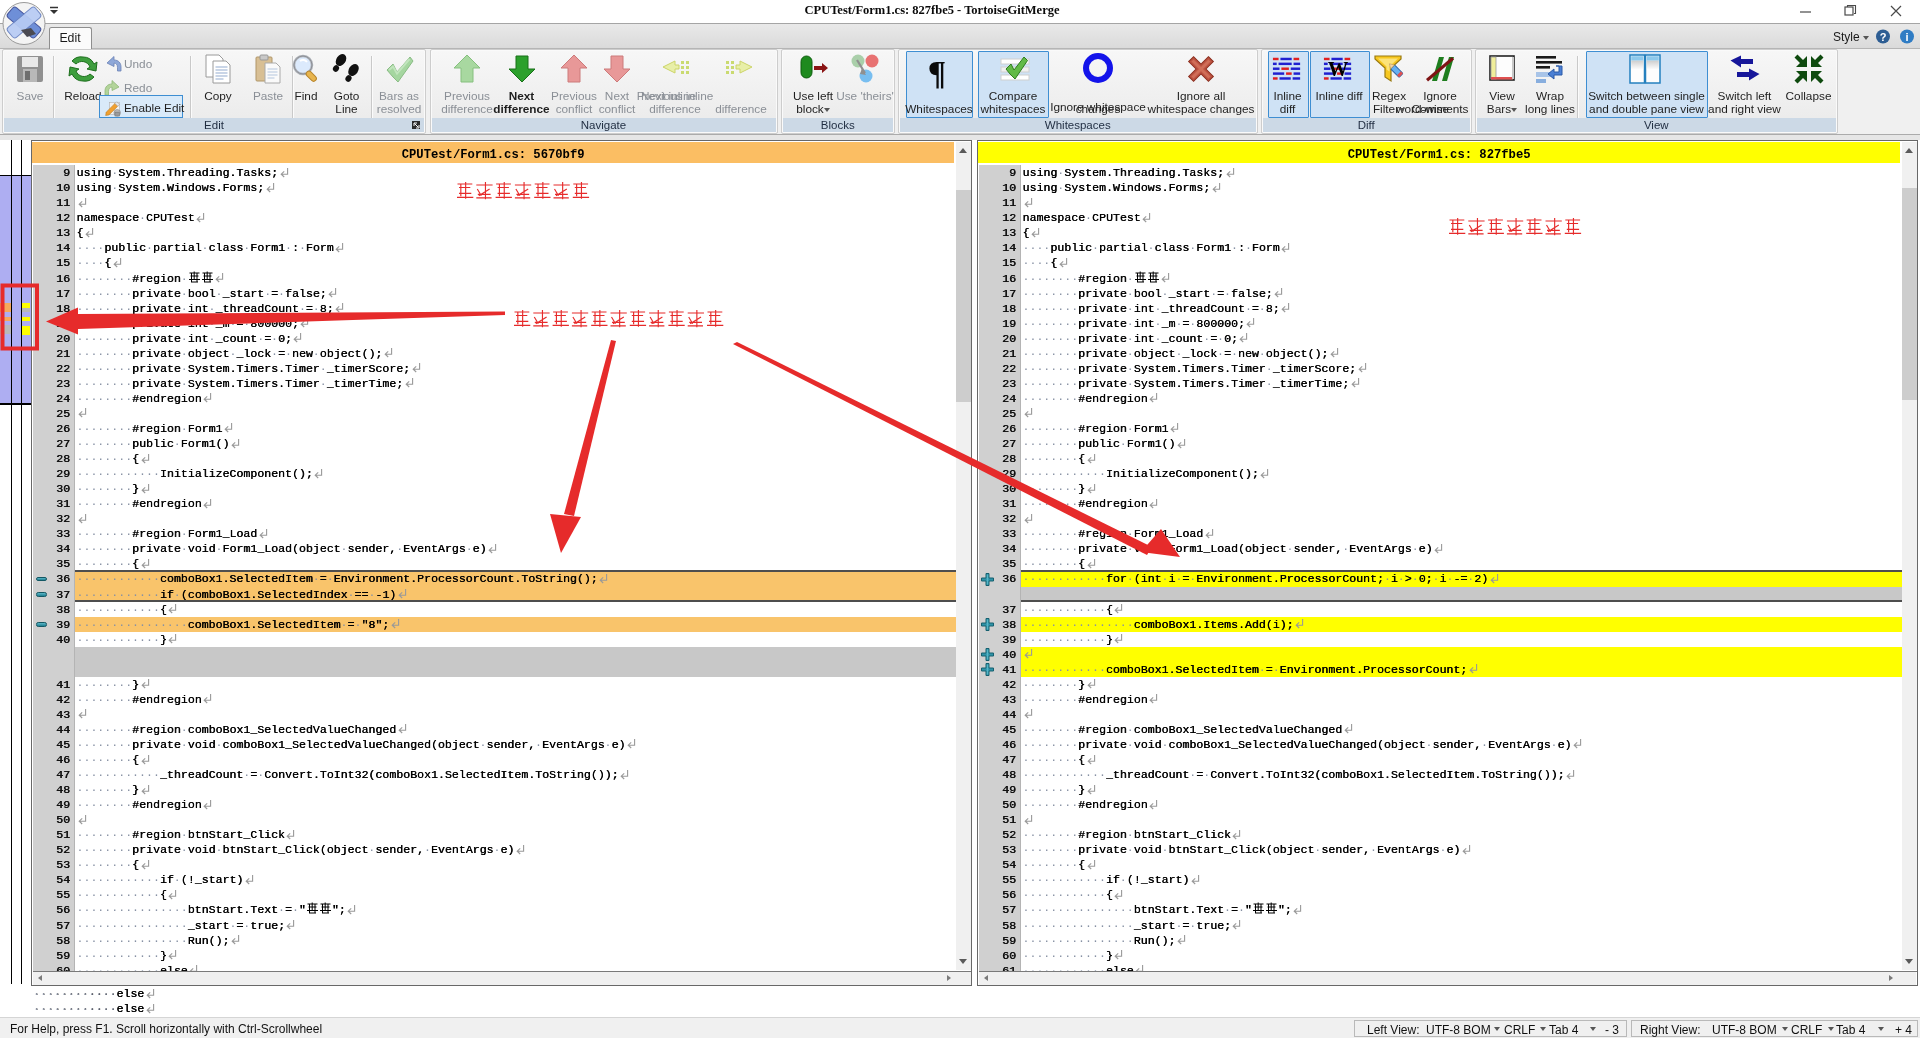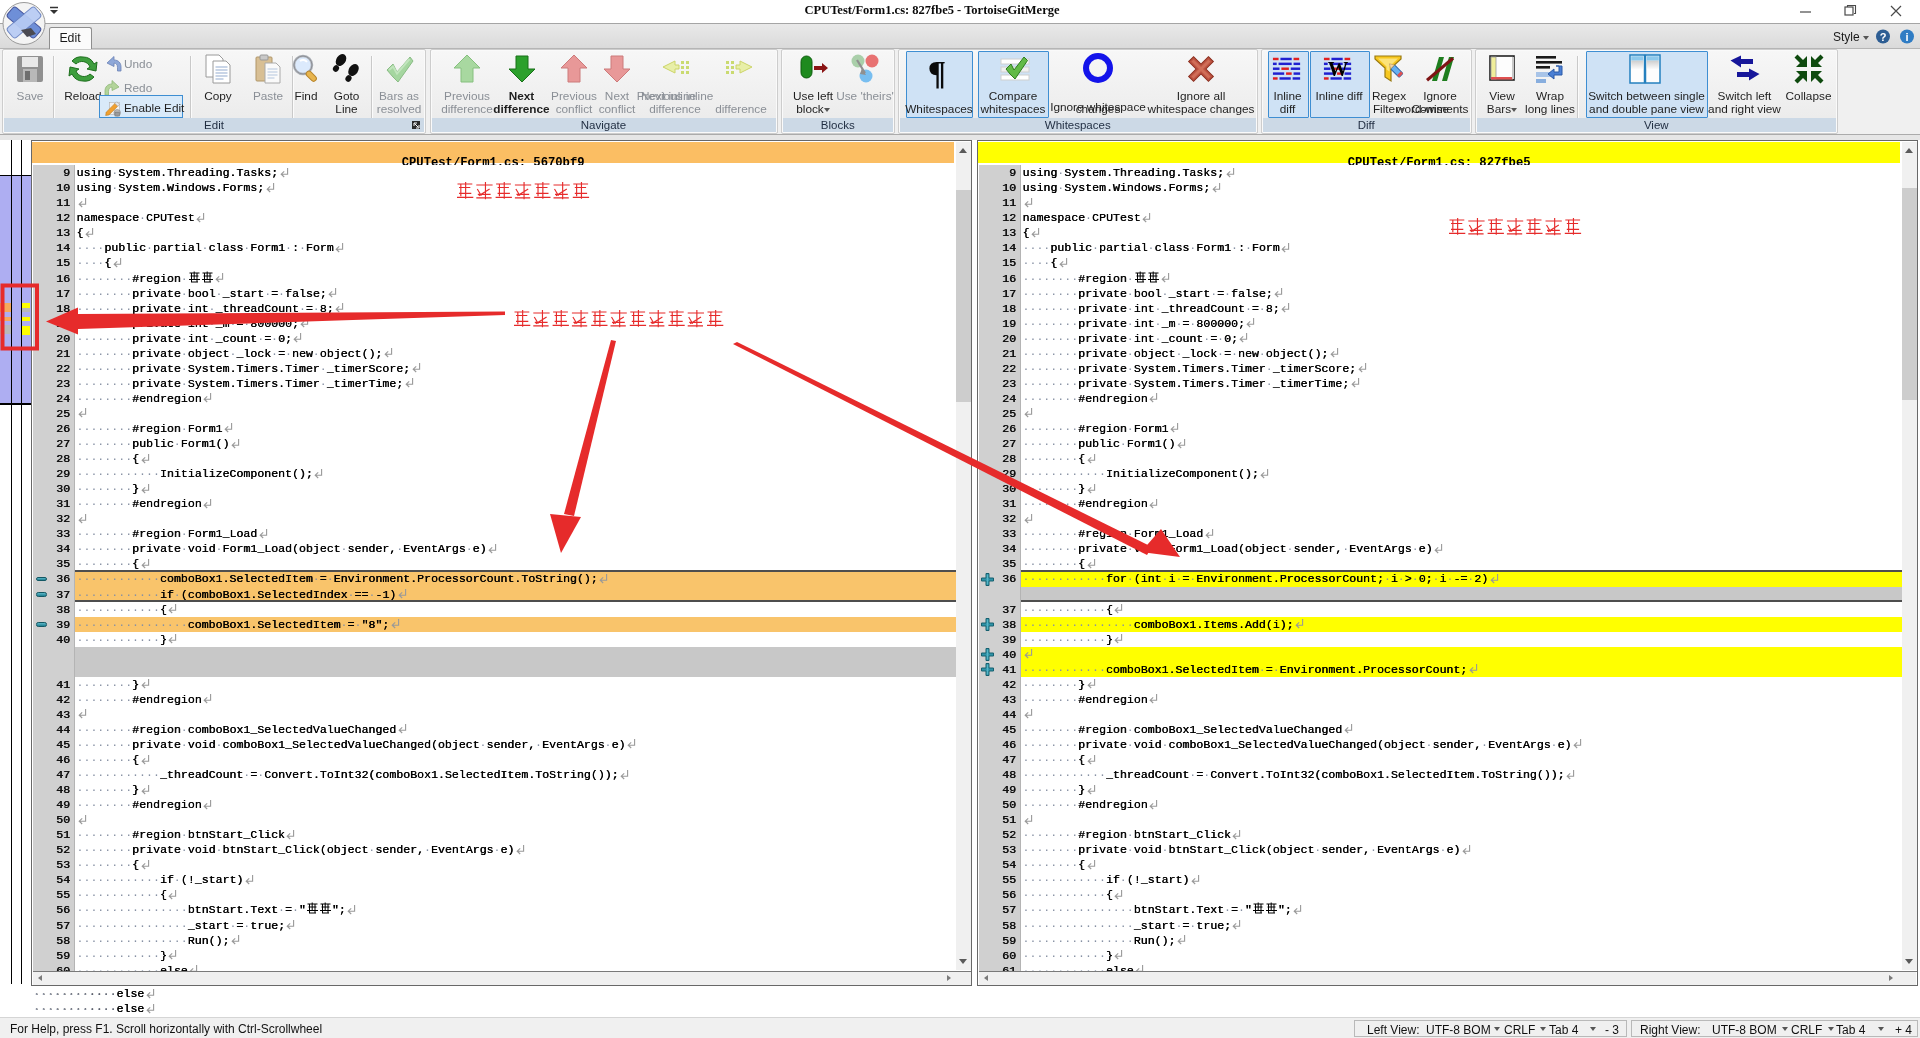--- a/index.html
+++ b/index.html
@@ -19,21 +19,21 @@
 #ribbon { position:absolute; left:0; top:48.5px; width:1920px; height:85.5px; background:#f0f0f0; }
 .grp { position:absolute; top:0; height:85px; background:linear-gradient(#f7f7f7,#efefef 60%,#e9e9e9);
   border:1px solid #cdcdcd; border-radius:2px; box-shadow:0 0 0 1px #fafafa inset; font-size:11.8px; }
 .gstrip { position:absolute; left:1px; right:1px; bottom:0.5px; height:14.5px; background:#ccd9e6;
   text-align:center; font-size:11.5px; color:#1f2c40; line-height:15px; }
 #ribbonedge { position:absolute; left:0; top:134px; width:1920px; height:6px;
   background:#e6e6e6; border-top:1px solid #ababab; }
 
 .pane { position:absolute; top:140.2px; height:845.8px; background:#fff; border:1.6px solid #686868; }
 .phead { position:absolute; font:bold 12.2px "Liberation Mono",monospace; text-align:center;
-  padding-top:14px; height:21.5px; }
+  padding-top:6px; height:21.5px; }
 .rows { position:absolute; overflow:hidden; background:#fff; }
 .r { display:flex; height:15.05px; font:11.58px/15.05px "Liberation Mono",monospace;
   text-shadow:0.35px 0 0 #000; }
 .ln { flex:0 0 41.5px; background:#d0d0d0; text-align:right; padding-right:3.5px; color:#111;
   position:relative; border-right:1px solid #b4b4b4; }
 .cd { flex:1 1 auto; padding-left:2px; white-space:pre; color:#000; overflow:hidden; }
 .cd i { font-style:normal; color:#8791a4; text-shadow:none; }
 .hO { background:#f9c46b; }
 .hY { background:#ffff00; }
 .fl { }

